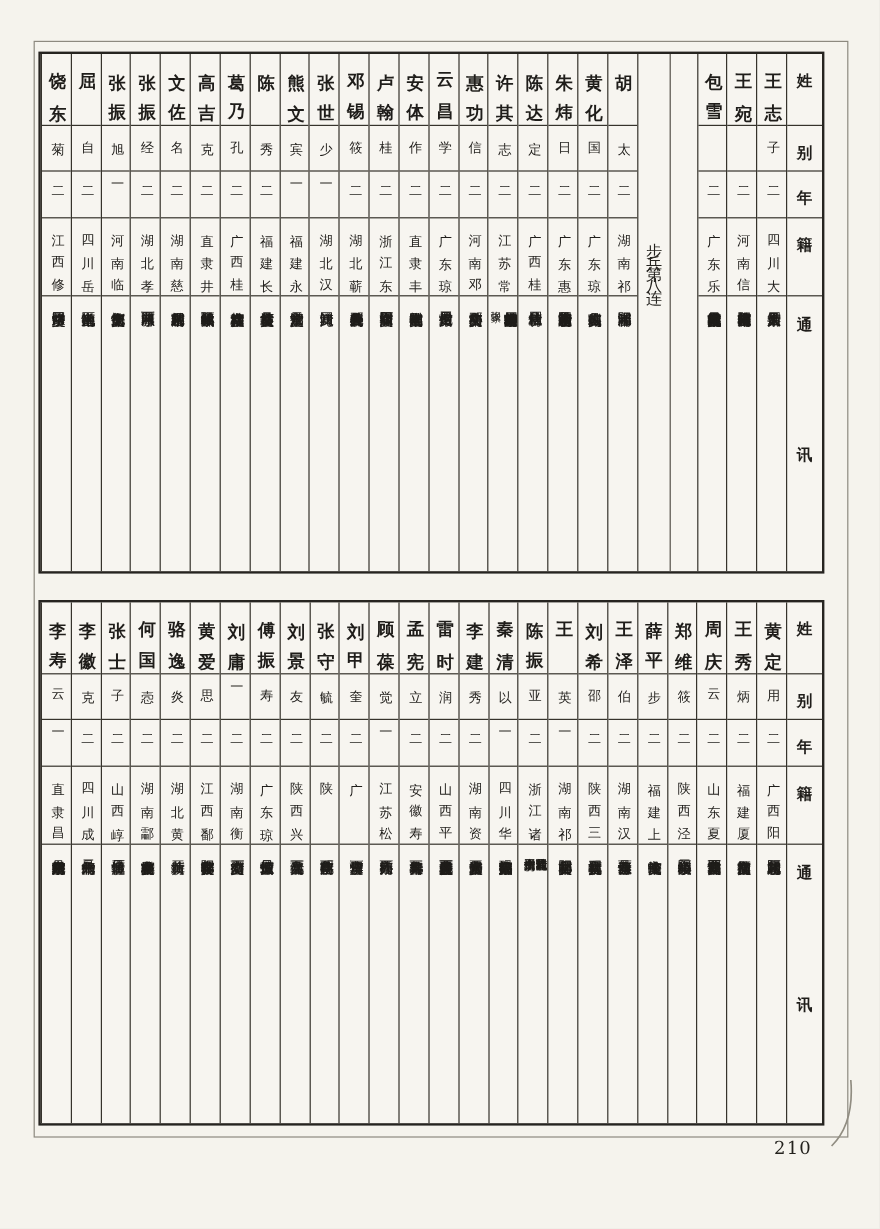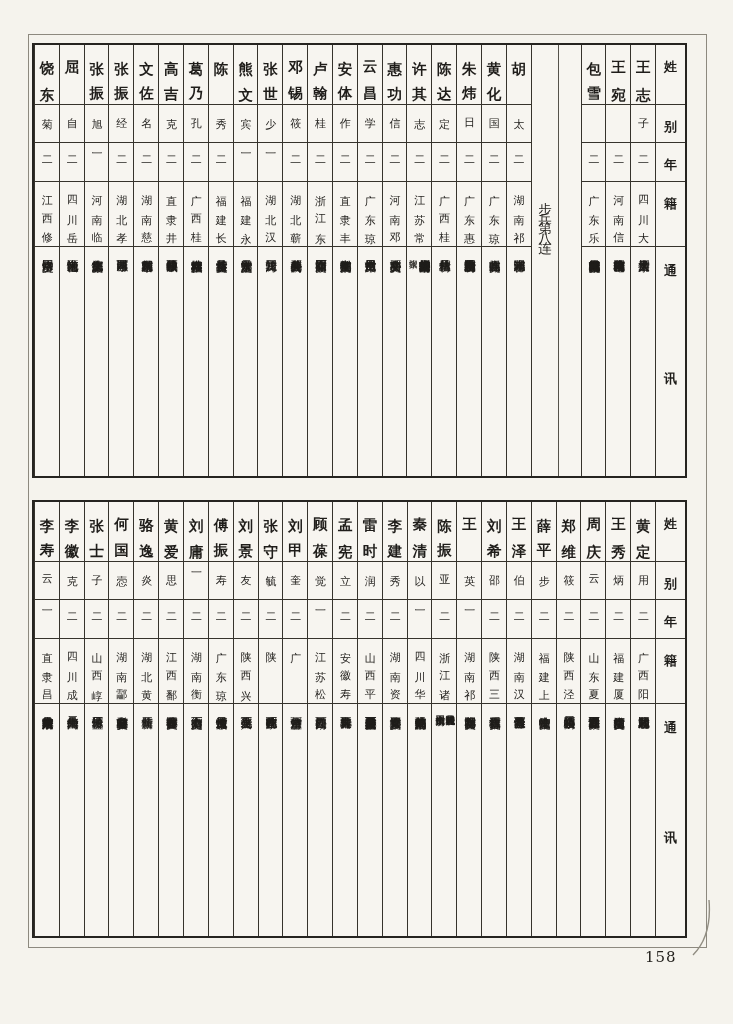--- a/index.html
+++ b/index.html
@@ -1011,18 +1011,18 @@
           <span class="vt fill sm e-origin">直隶昌平</span>
         </div>
     <div class="cell c-addr">
           <div class="vt ad e-addr">
             <span class="aline">北京后门外李广桥东街路南十六号</span>
           </div>
         </div>
   </div>
     </section>
 
-  <div class="pagenum">158</div>
+  <div class="pagenum">210</div>
 
   <svg class="scan-mark" width="22" height="60" viewBox="0 0 22 60">
     <path d="M19,2 C21,26 16,44 3,57" stroke="#918d82" stroke-width="1.4" fill="none"></path>
   </svg>
 </div>
 
 </body></html>

